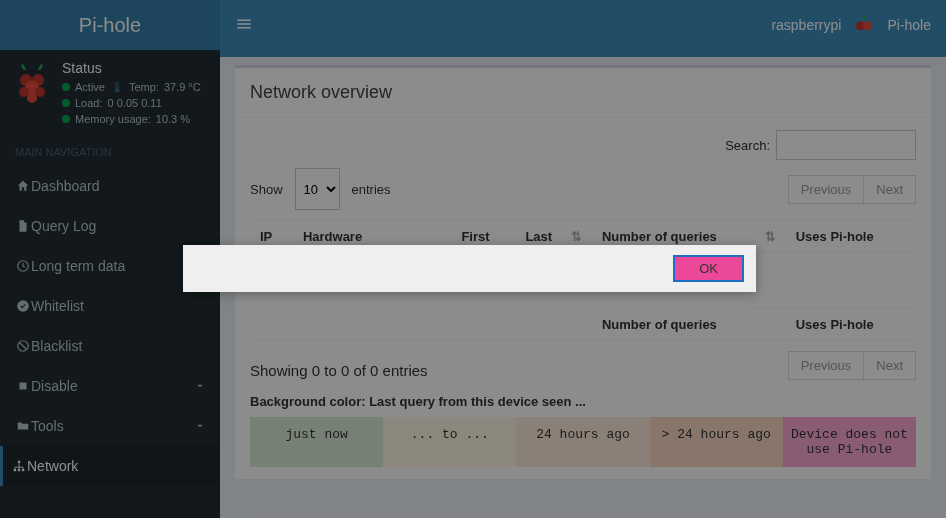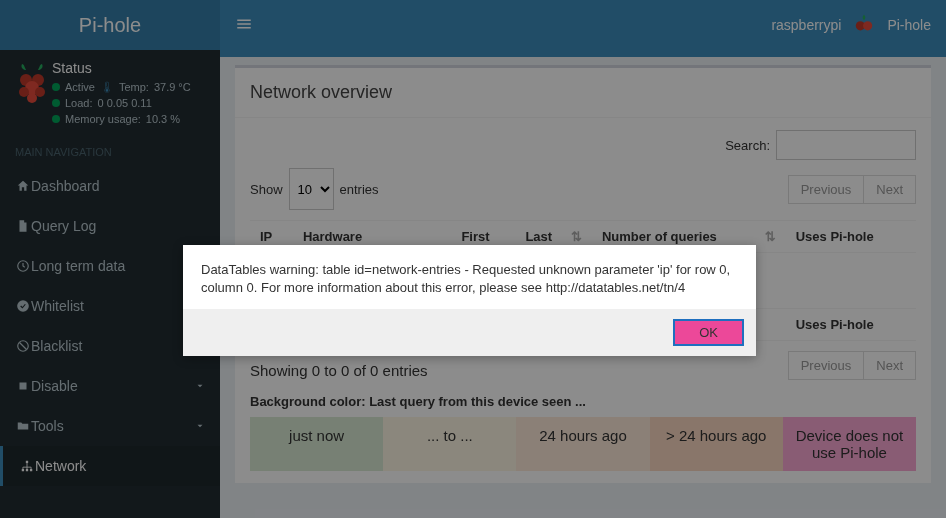--- a/index.html
+++ b/index.html
@@ -6,55 +6,55 @@
 body { font-family: "Helvetica Neue", Helvetica, Arial, sans-serif; font-size: 14px; color: #333; background: #ecf0f5; width: 946px; height: 518px; overflow: hidden; position: relative; }
 .topbar { height: 50px; background: #367fa9; display: flex; align-items: center; }
 .topbar .brand { width: 220px; height: 50px; background: #367fa9; color: #fff; font-size: 20px; text-align: center; line-height: 50px; }
 .topbar .rest { flex: 1; background: #3c8dbc; height: 64px; display: flex; align-items: center; padding: 0 15px; justify-content: space-between; color: #fff; }
 .hamburger { cursor: pointer; }
 .hamburger svg { fill: #fff; }
 .topbar .right { display: flex; align-items: center; gap: 12px; }
 .logo-small svg { width: 22px; height: 22px; }
 .wrap { display: flex; height: 468px; }
 .sidebar { width: 220px; background: #222d32; color: #b8c7ce; font-size: 14px; overflow: hidden; }
-.status-block { padding: 10px 10px 10px 12px; display: flex; gap: 0; }
+.status-block { padding: 10px 10px 10px 12px; display: flex; gap: 10px; }
 .status-block .raspberry svg { width: 40px; height: 44px; }
 .status-block .info { font-size: 12px; color: #fff; }
 .status-block .info .title { font-weight: 400; font-size: 14px; margin-bottom: 4px; }
 .status-block .info .row { display: flex; align-items: center; gap: 5px; margin-bottom: 2px; line-height: 14px; font-size: 11px; color: #b8c7ce; }
 .dot { width: 8px; height: 8px; border-radius: 50%; background: #00a65a; display: inline-block; }
 .thermo { color: #3c8dbc; font-size: 11px; }
 .nav-header { padding: 8px 15px; font-size: 11px; color: #4b646f; text-transform: uppercase; }
 .nav-item { display: flex; align-items: center; padding: 12px 15px; color: #b8c7ce; cursor: pointer; }
-.nav-item.active { background: #1e282c; color: #fff; border-left: 3px solid #3c8dbc; padding-left: 16px; }
+.nav-item.active { background: #1e282c; color: #fff; border-left: 3px solid #3c8dbc; padding-left: 8px; }
 .nav-item .icon { width: 16px; display: flex; justify-content: center; }
 .nav-item .icon svg { fill: #b8c7ce; width: 14px; height: 14px; }
 .nav-item.active .icon svg { fill: #fff; }
 .nav-item .chev { margin-left: auto; }
 .nav-item .chev svg { fill: #b8c7ce; width: 10px; height: 10px; }
 .content { flex: 1; padding: 15px; overflow: auto; }
 .panel { background: #fff; border-top: 3px solid #d2d6de; }
 .panel-head { padding: 14px 15px; border-bottom: 1px solid #f4f4f4; font-size: 18px; color: #444; }
 .panel-body { padding: 12px 15px; }
 .toprow { display: flex; justify-content: space-between; align-items: center; margin-bottom: 10px; }
-.length-ctrl { display: flex; align-items: center; gap: 6px; color: #333; font-size: 13px; }
+.length-ctrl { display: flex; align-items: center; gap: 12px; color: #333; font-size: 13px; }
 .length-ctrl select { height: 42px; border: 1px solid #ccc; background: #fff; padding: 2px 4px; font-size: 13px; }
 .search-ctrl { display: flex; align-items: center; gap: 6px; font-size: 13px; }
 .search-ctrl input { height: 30px; border: 1px solid #ccc; padding: 4px 8px; width: 140px; font-size: 13px; }
 .pager { display: flex; gap: 0; }
 .pager button { background: #fff; border: 1px solid #ddd; color: #999; padding: 6px 12px; font-size: 13px; cursor: pointer; }
 .pager button + button { border-left: none; }
 table.dt { width: 100%; border-collapse: collapse; font-size: 13px; margin-top: 6px; }
 table.dt th, table.dt td { border-top: 1px solid #f4f4f4; border-bottom: 1px solid #f4f4f4; text-align: left; padding: 8px 10px; font-weight: 700; color: #333; vertical-align: top; }
 table.dt thead th, table.dt tfoot th { font-weight: 700; }
 .sort-icon { float: right; opacity: .4; }
 .info-text { color: #333; font-size: 15px; margin-top: 10px; }
 .legend-title { font-weight: 700; margin: 14px 0 8px; font-size: 13px; }
 .legend { display: flex; width: 100%; }
-.legend .seg { flex: 1; padding: 10px 8px; text-align: center; font-size: 15px; }
+.legend .seg { flex: 1; padding: 10px 8px; text-align: center; font-size: 13px; font-family: Liberation Mono, monospace; }
 .seg.green { background: #d9ead3; }
 .seg.yellow { background: #fdf6e3; }
 .seg.orange { background: #fde9d9; }
 .seg.orange2 { background: #f9d8c2; }
 .seg.red { background: #f9a8d4; }
 .overlay { position: absolute; inset: 0; background: rgba(0,0,0,.45); z-index: 50; }
 .dialog { position: absolute; top: 245px; left: 183px; width: 573px; background: #fff; z-index: 60; box-shadow: 0 2px 10px rgba(0,0,0,.3); }
 .dialog .msg { padding: 16px 18px 12px; font-size: 13px; color: #333; line-height: 1.4; }
 .dialog .btns { background: #efefef; padding: 10px 12px; text-align: right; }
 .dialog .btns button { background: #ec4899; border: 2px solid #1e6fbf; color: #333; padding: 4px 24px; font-size: 13px; cursor: pointer; }
@@ -275,17 +275,16 @@
           <div class="seg orange2">&gt; 24 hours ago</div>
           <div class="seg red">Device does not use Pi-hole</div>
         </div>
       </div>
     </div>
   </main>
 </div>
 
 <div class="overlay"></div>
 <div class="dialog">
-  <div class="msg">DataTables warning: table id=network-entries - Requested unknown parameter 'ip' for row 0, column 0. For more information about this error, please see http://datatables.net/tn/4</div>
   <div class="btns">
     <button>OK</button>
   </div>
 </div>
 
 </body></html>

